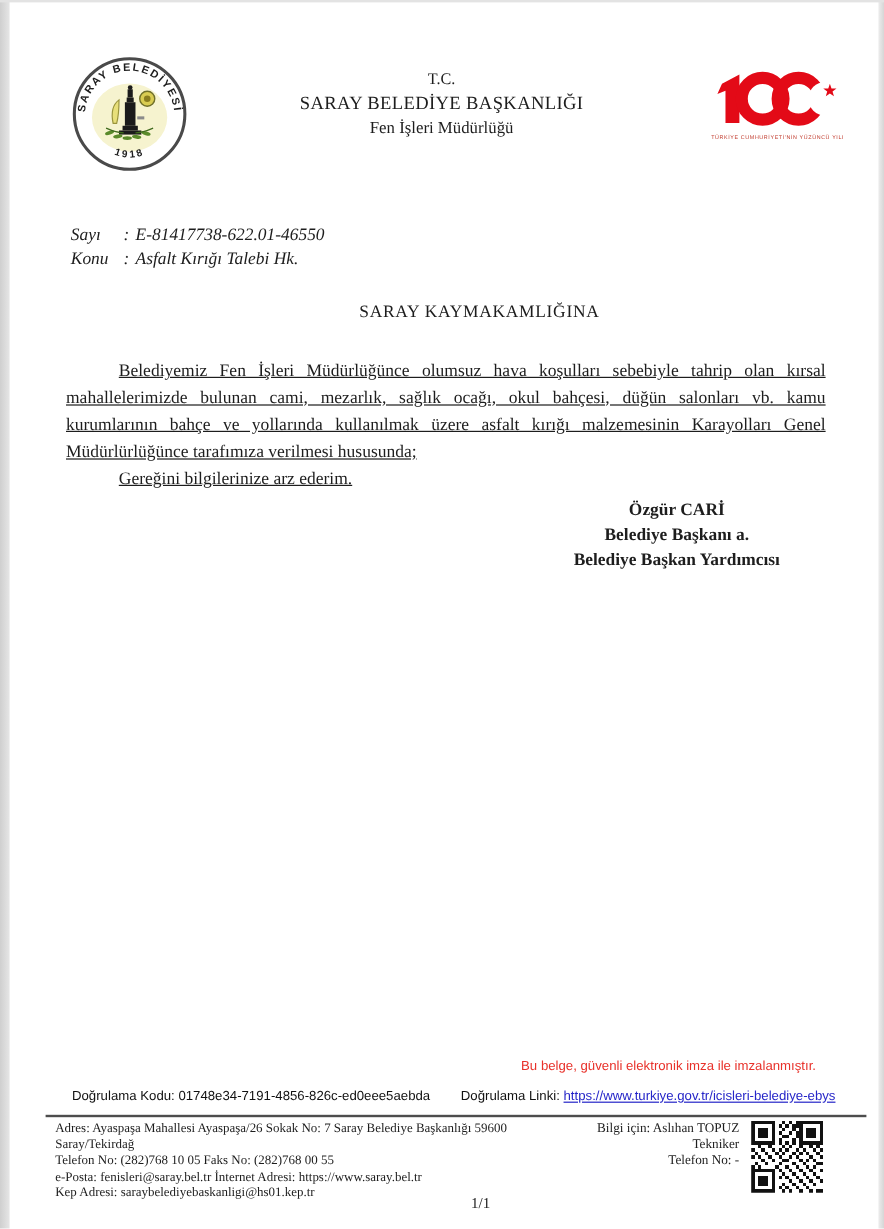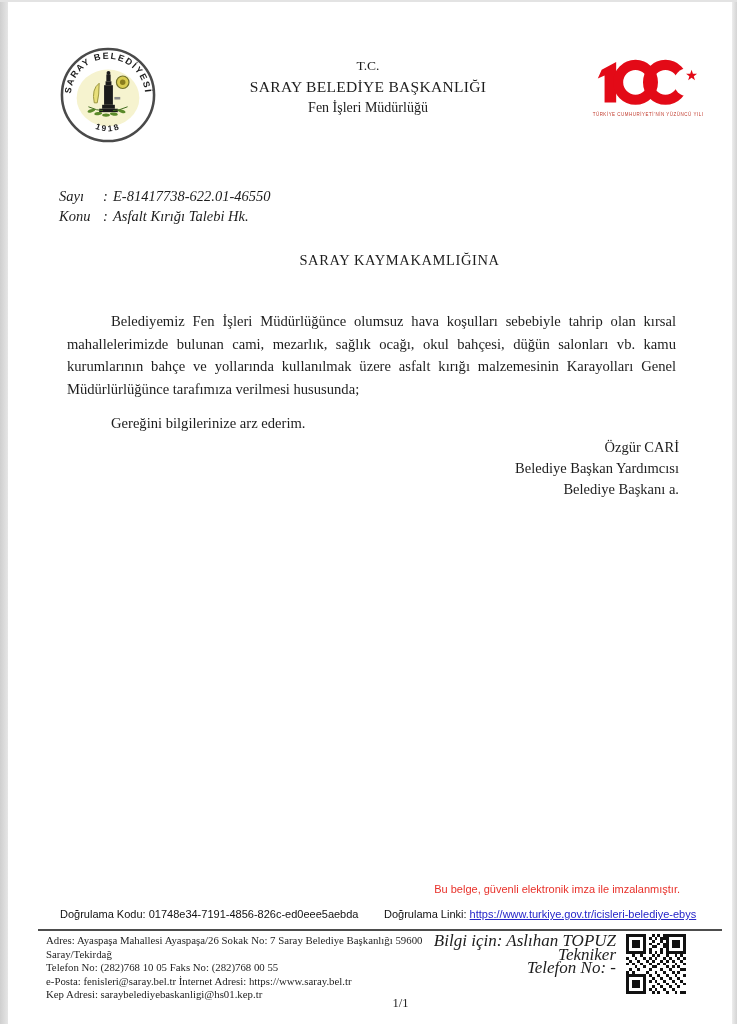--- a/index.html
+++ b/index.html
@@ -25,35 +25,35 @@
   .anniv{left:592px;top:56px;width:116px;height:72px;}
 
   
   .refblock{left:59px;top:186px;font-size:14.5px;line-height:20px;font-style:italic;}
   .ref-label{display:inline-block;width:44px;}
   .ref-sep{display:inline-block;width:10px;}
 
   .addressee{left:0;top:252px;width:737px;text-align:center;font-size:14.5px;letter-spacing:.6px;padding-left:31px;}
 
   .body-text{left:55px;top:298px;width:633px;font-size:14.6px;line-height:22.6px;text-align:justify;}
-  .body-text p{margin:12px;text-indent:44px;}
-
-  .signature{right:58px;top:437px;width:230px;text-align:right;font-size:14.5px;line-height:21px;}
+  .body-text p{margin:0;text-indent:44px;text-decoration:underline;}
+
+  .signature{right:58px;top:415px;width:230px;text-align:center;font-size:14.5px;line-height:21px;font-weight:bold;}
 
   
   .esign-notice{left:0;top:883px;width:680px;text-align:right;font-family:"Liberation Sans",sans-serif;font-size:11px;}
   .dk-row{font-family:"Liberation Sans",sans-serif;font-size:11px;color:#111;}
   .dk-code{left:60px;top:908px;text-align:center;}
   .dk-link{left:384px;top:908px;}
   .dk-link a{text-decoration:underline;}
   .footer-rule{left:38px;top:929px;width:684px;height:2px;background:#4d4d4d;}
 
   
   .footer-left{left:46px;top:934px;width:400px;font-size:10.8px;line-height:13.6px;}
-  .footer-right{left:420px;top:934px;width:196px;text-align:right;font-size:17px;line-height:13.6px;font-style:italic;}
+  .footer-right{left:420px;top:934px;width:196px;text-align:right;font-size:11px;line-height:13.6px;}
   .qr{left:626px;top:934px;width:60px;height:60px;}
   .page-number{left:0;top:996px;width:737px;text-align:center;font-size:12.5px;margin-left:32px;}
 </style>
 </head>
 <body>
 
 <div class="page">
   <div class="abs edge-left"></div>
   <div class="abs edge-right"></div>
   <div class="abs edge-top"></div>
@@ -130,22 +130,22 @@
 
   <div class="abs addressee">SARAY KAYMAKAMLIĞINA</div>
 
   <div class="abs body-text">
     <p>Belediyemiz Fen İşleri Müdürlüğünce olumsuz hava koşulları sebebiyle tahrip olan kırsal mahallelerimizde bulunan cami, mezarlık, sağlık ocağı, okul bahçesi, düğün salonları vb. kamu kurumlarının bahçe ve yollarında kullanılmak üzere asfalt kırığı malzemesinin Karayolları Genel Müdürlürlüğünce tarafımıza verilmesi hususunda;</p>
     <p>Gereğini bilgilerinize arz ederim.</p>
   </div>
 
   <div class="abs signature">
     <div>Özgür CARİ</div>
+    <div>Belediye Başkanı a.</div>
     <div>Belediye Başkan Yardımcısı</div>
-    <div>Belediye Başkanı a.</div>
   </div>
 
   <div class="abs esign-notice" id="esign-notice" style="color: rgb(232, 49, 42);">Bu belge, güvenli elektronik imza ile imzalanmıştır.</div>
 
   <div class="abs dk-row dk-code">
     <span>Doğrulama Kodu:</span>
     <span>01748e34-7191-4856-826c-ed0eee5aebda</span>
   </div>
   <div class="abs dk-row dk-link">
     <span>Doğrulama Linki:</span>

